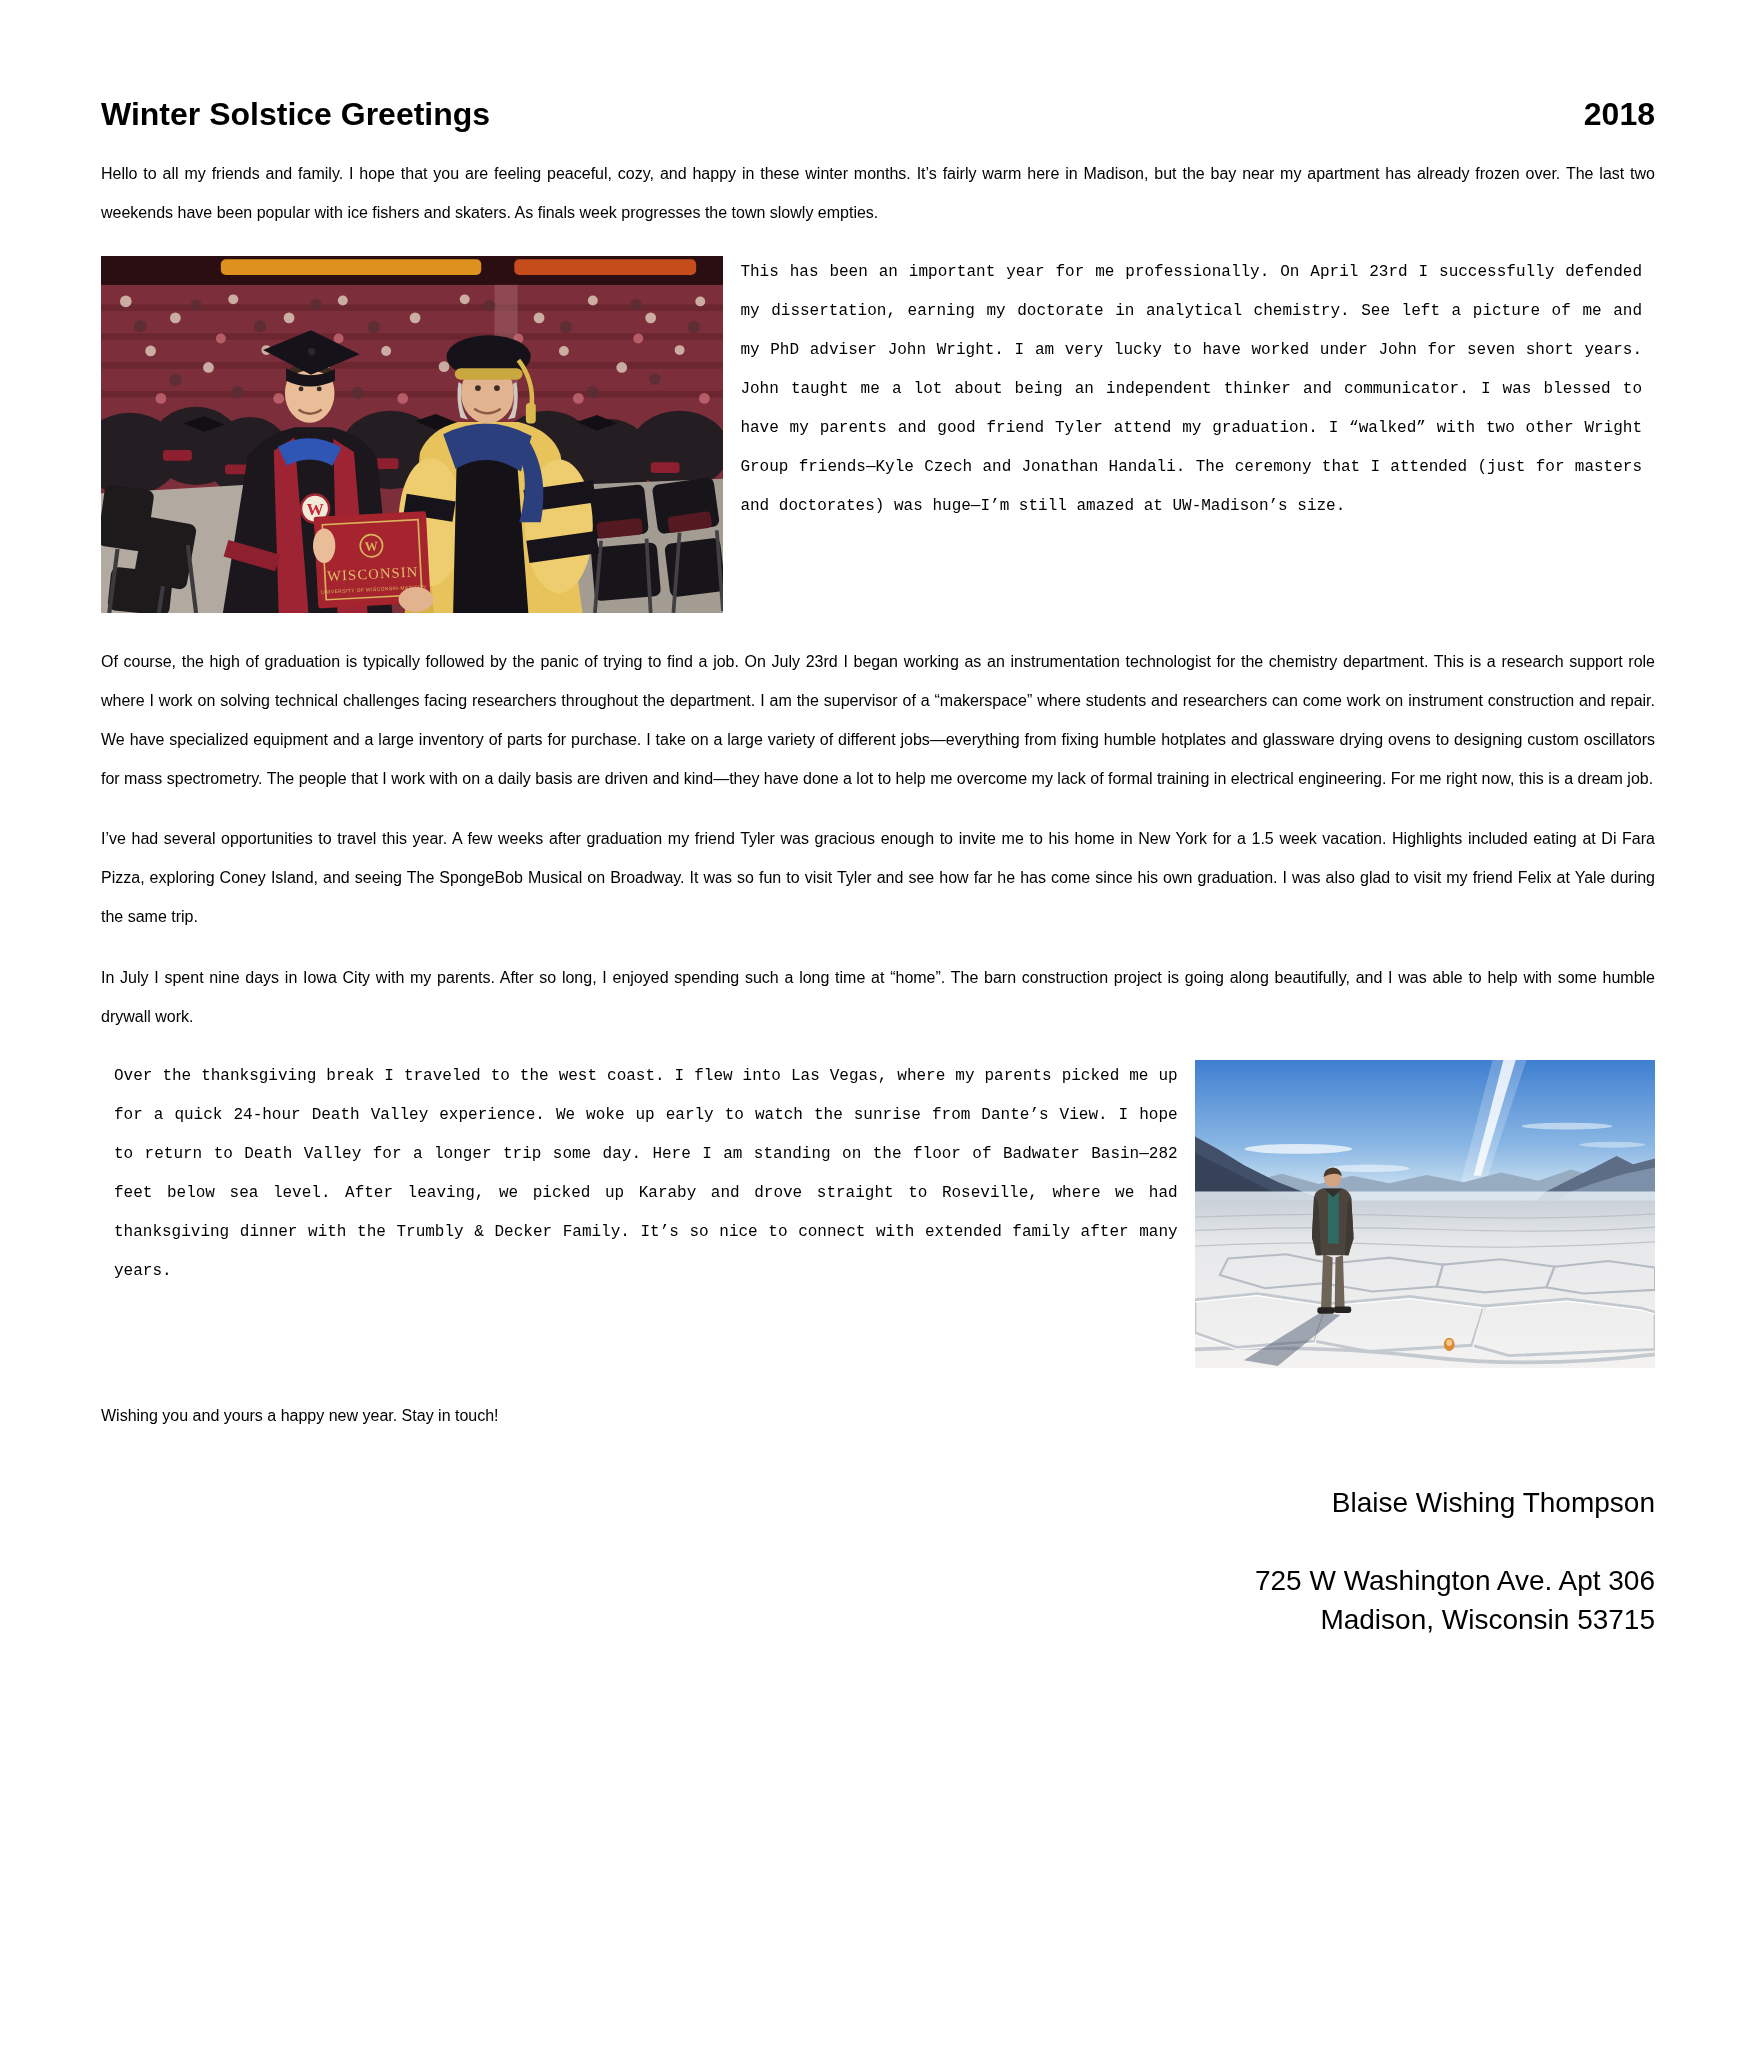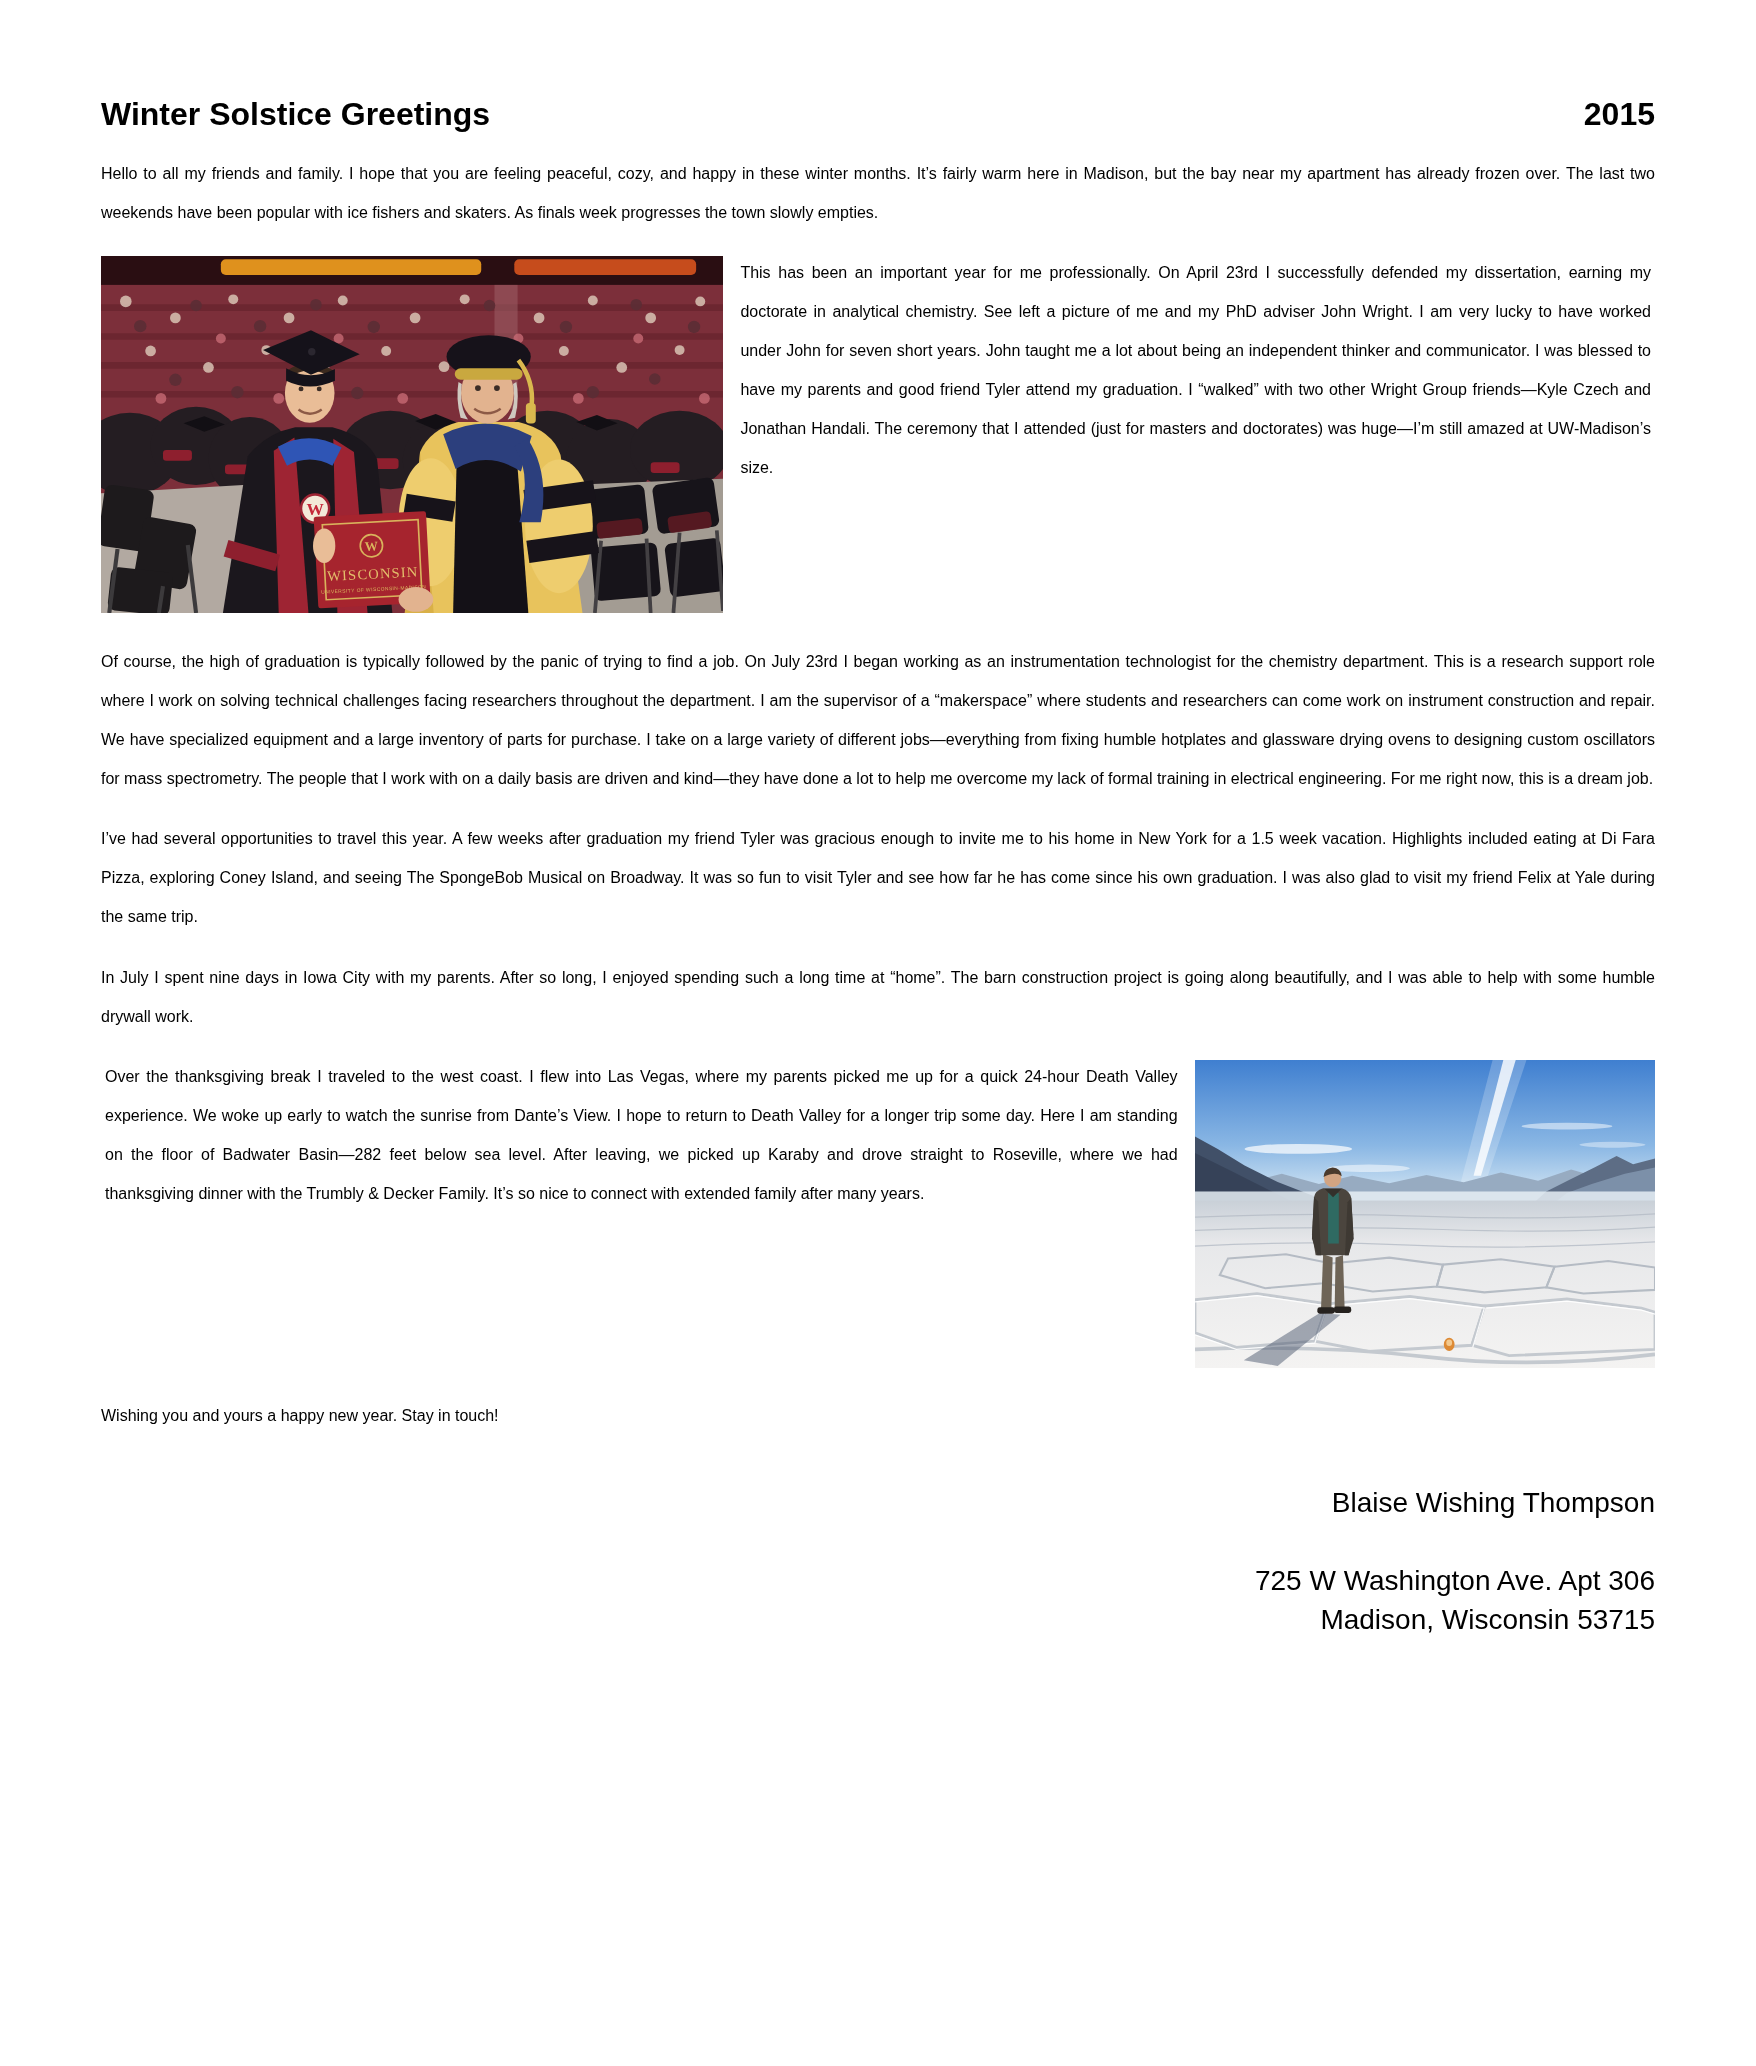--- a/index.html
+++ b/index.html
@@ -18,40 +18,40 @@
 
   p.body, .wrap-text {
     font-size: 16px; line-height: 39px;
     text-align: justify; text-justify: inter-word;
     margin: 21.5px 0 0 0; hyphens: none;
   }
   .first-para { margin-top: 32px; }
 
   .sect { margin-top: 21.5px; }
   .sect::after { content: ""; display: block; clear: both; }
-  .sect .wrap-text { margin: 4px; }
+  .sect .wrap-text { margin: 13px; font-family: Liberation Mono, monospace; }
 
   figure { margin: 0; padding: 0; }
   .photo-left  { float: left;  width: 622px; height: 357px; margin: 2.5px 17.4px 7.4px 0; }
   .photo-right { float: right; width: 460px; height: 308px; margin: 2.5px 0 7.4px 17.4px; }
   figure svg { display: block; width: 100%; height: 100%; }
 
   .signature { text-align: right; font-size: 28px; line-height: 39px; }
   .sig-name    { margin-top: 48px; }
   .sig-address { margin-top: 39px; }
   .sig-contact { margin-top: 39px; }
 </style>
 </head>
 <body>
 
 <div class="page">
 
   <header class="titlebar">
     <span>Winter Solstice Greetings</span>
-    <span>2015</span>
+    <span>2018</span>
   </header>
 
   <p class="body first-para">Hello to all my friends and family. I hope that you are feeling peaceful, cozy, and happy in these winter months. It’s fairly warm here in Madison, but the bay near my apartment has already frozen over. The last two weekends have been popular with ice fishers and skaters. As finals week progresses the town slowly empties.</p>
 
   <div class="sect">
     <figure class="photo-left">
       <svg viewBox="0 0 1505 865" preserveAspectRatio="none">
 
         <rect width="1505" height="865" fill="#7c2f3a"></rect>
         <rect width="1505" height="70" fill="#2a0e12"></rect>

